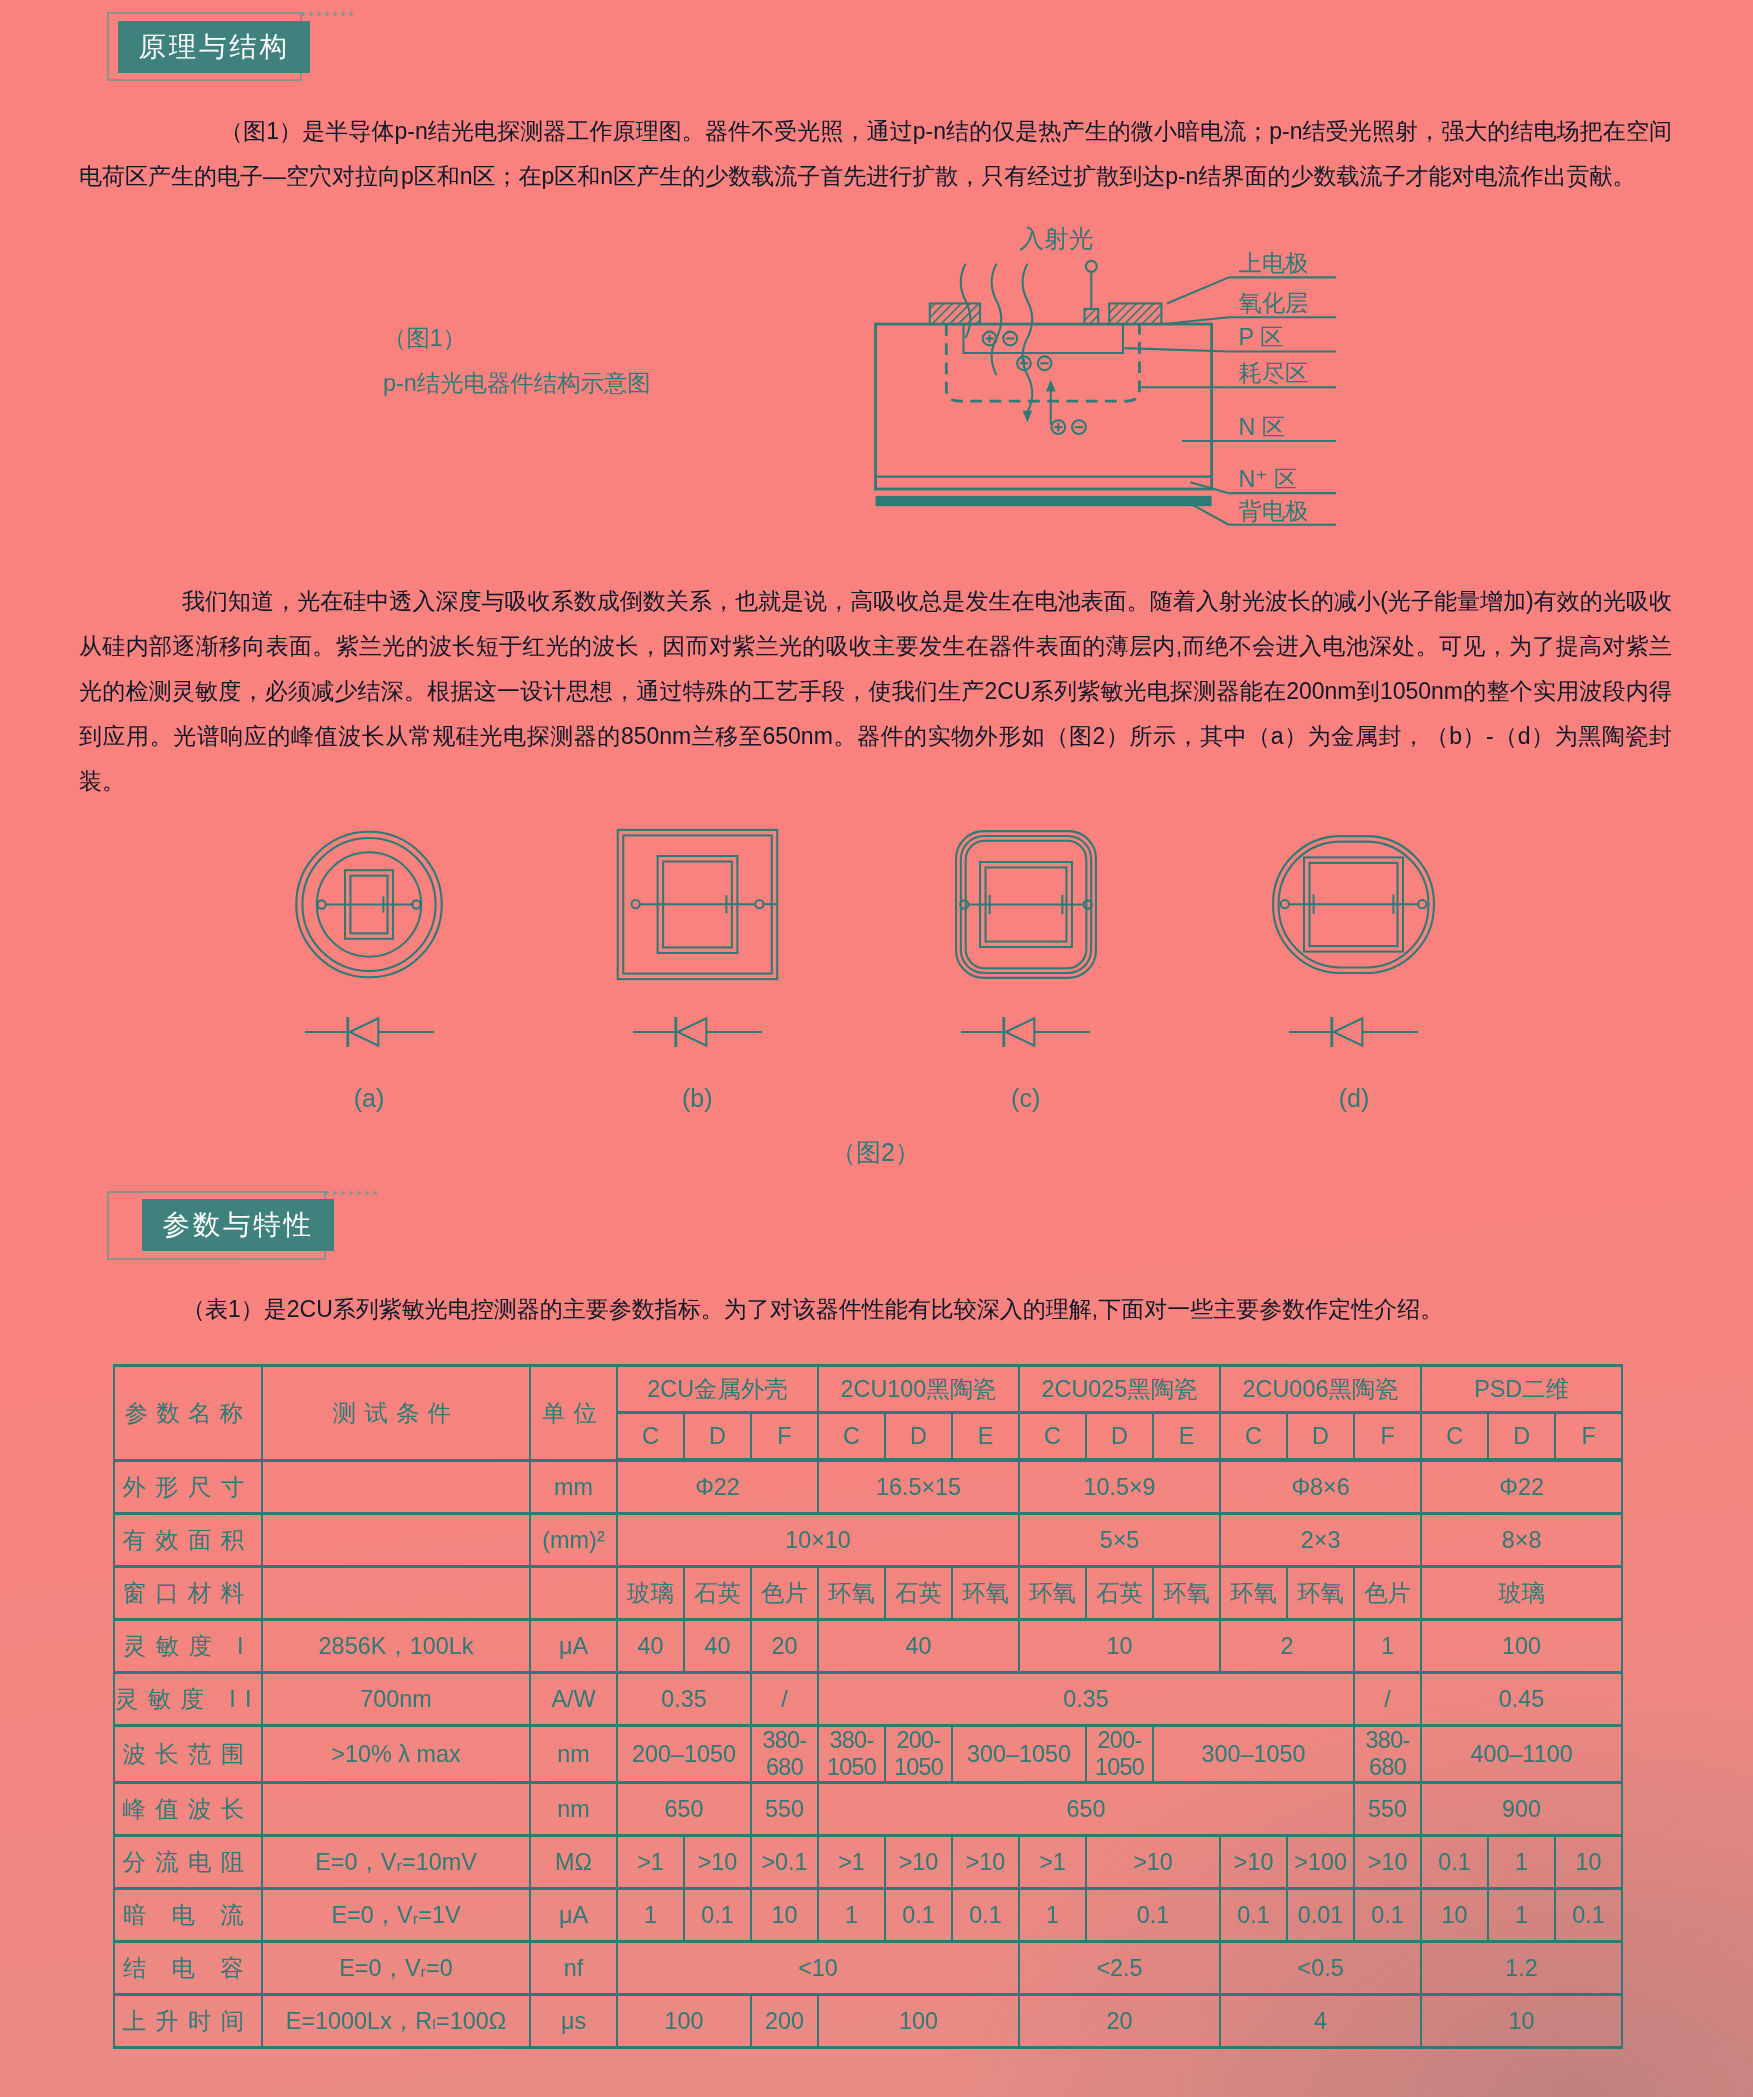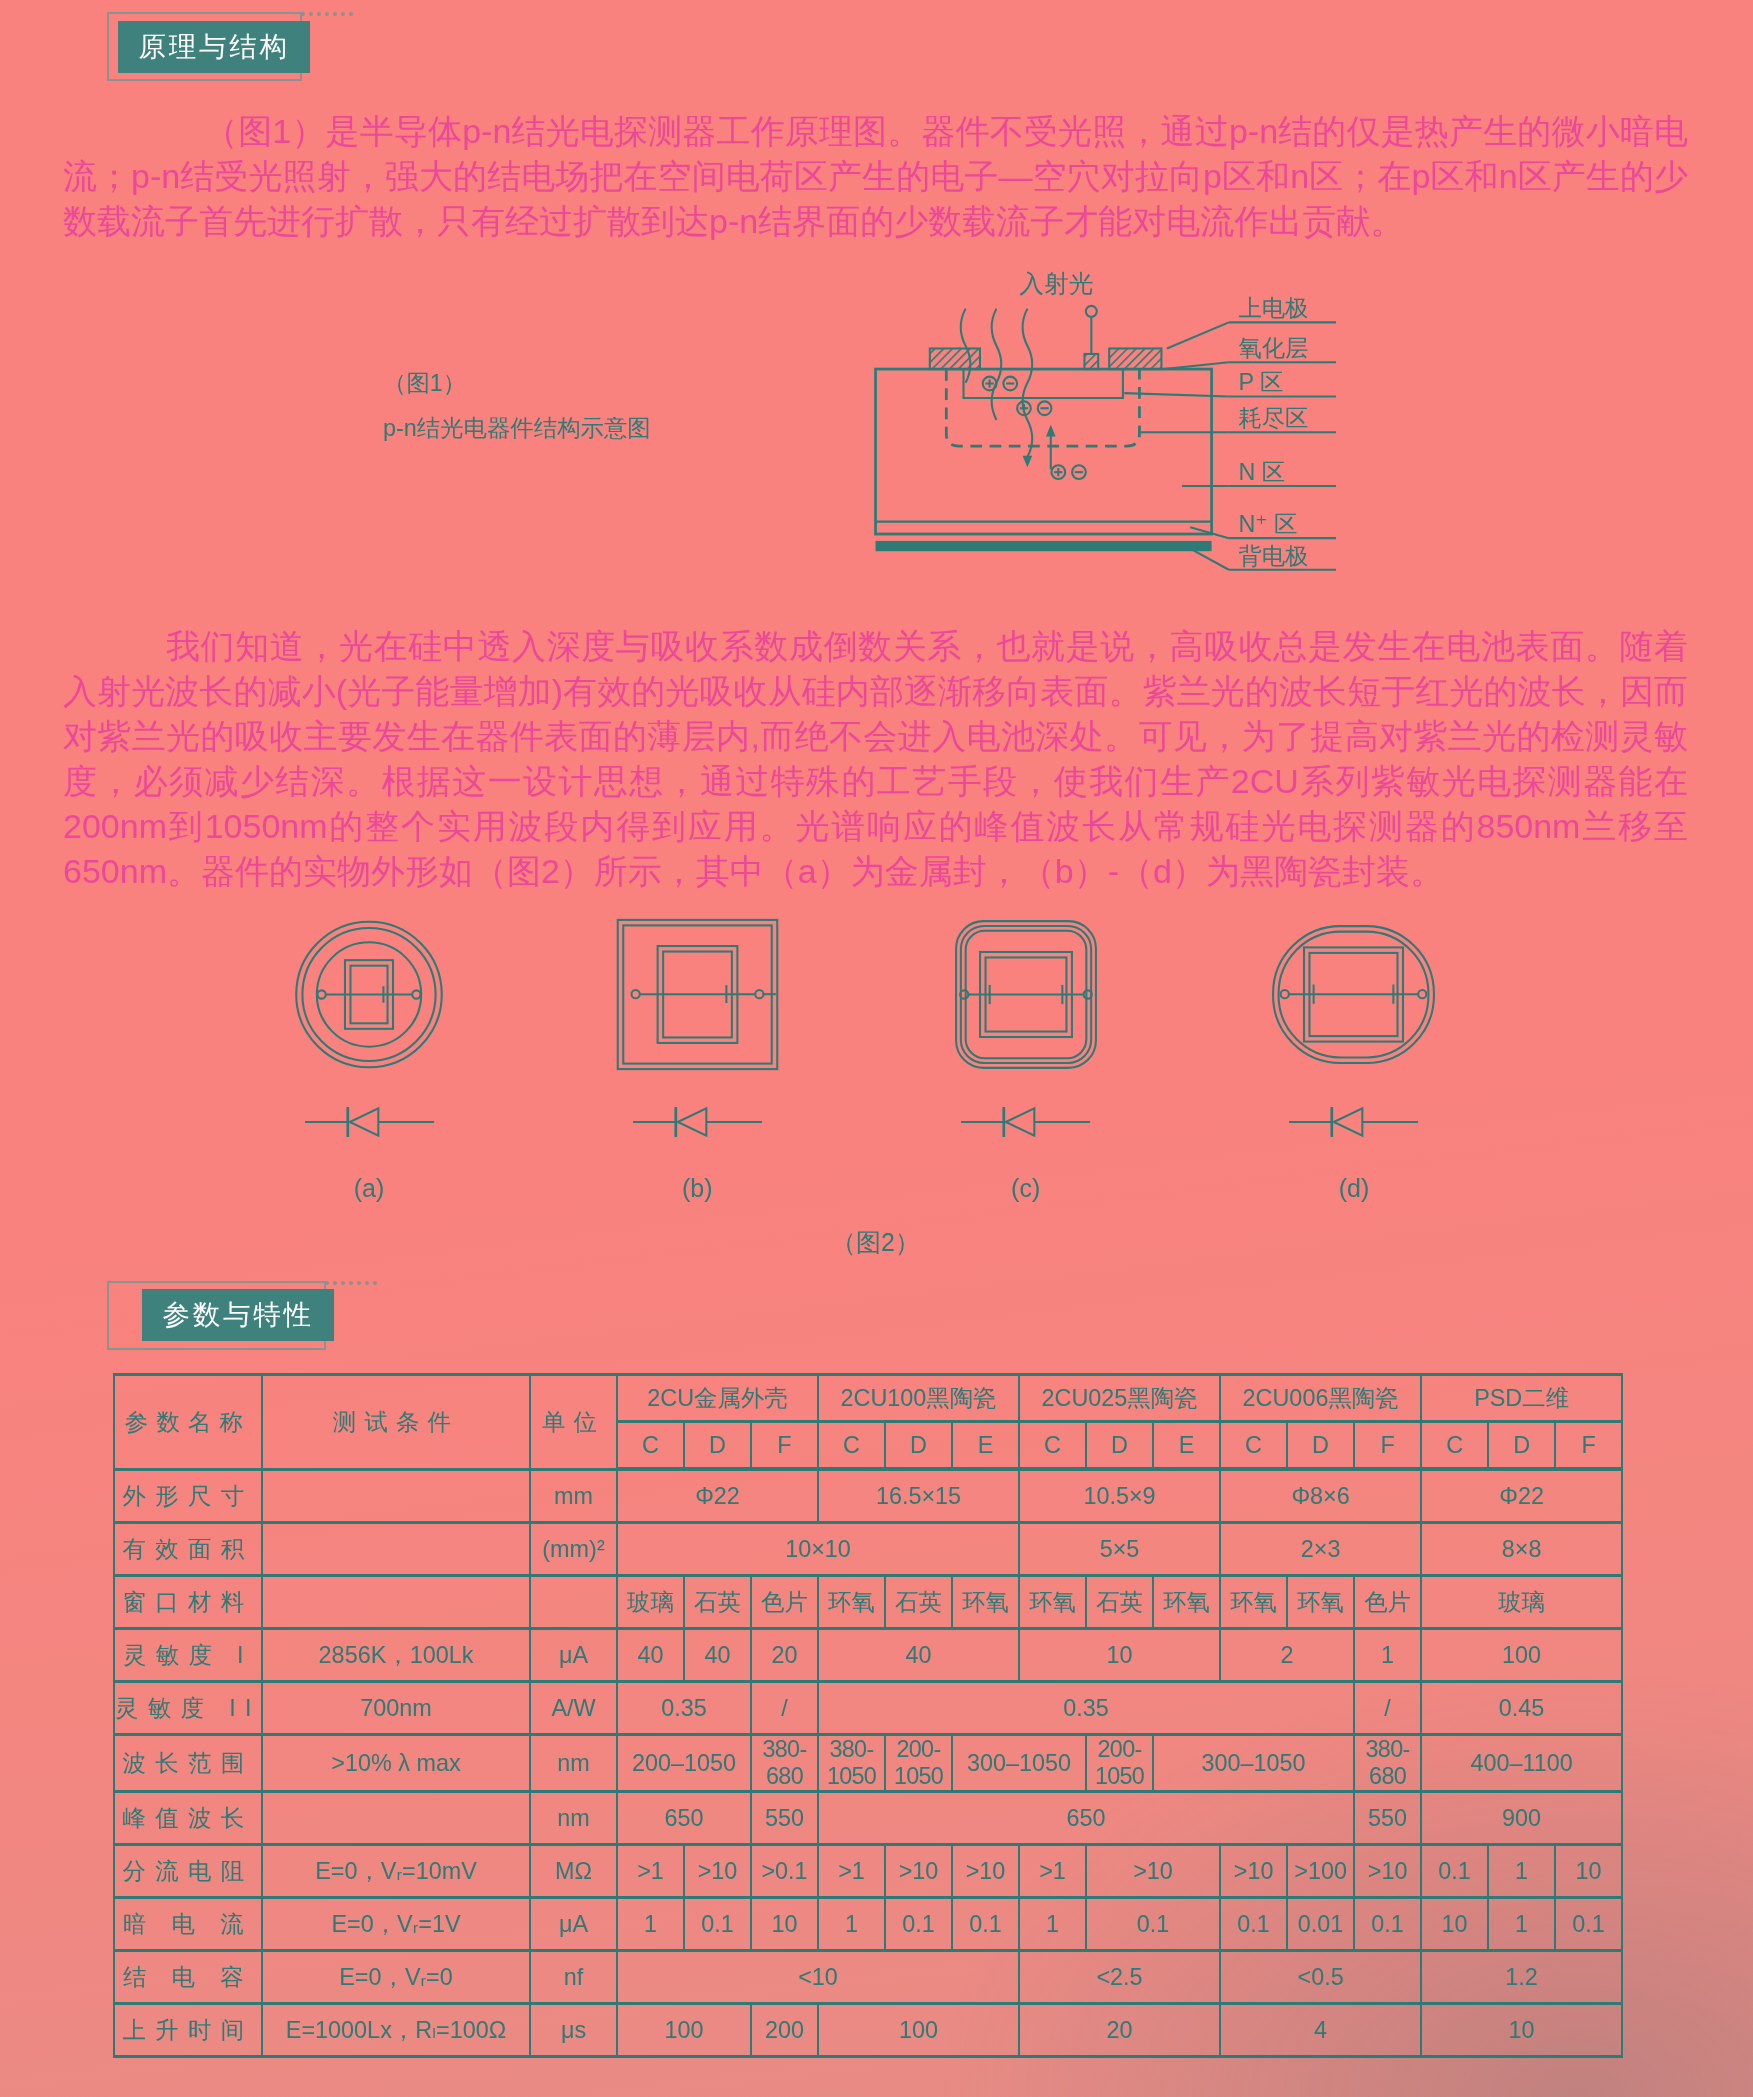--- a/index.html
+++ b/index.html
@@ -13,21 +13,21 @@
   .page{position:relative;width:1754px;height:1520px;box-sizing:border-box;padding:20.6px 66px 0 63px;}
   
   .sec{position:relative;display:inline-block;margin-left:55px;}
   .sec-box{position:relative;display:inline-block;background:#3f827d;color:#ffffff;
     font-size:27.5px;padding:8.2px 20.6px;letter-spacing:2.7px;z-index:1;}
   .sec-shadow{position:absolute;left:-11px;top:-8.2px;width:calc(100% + 2.7px);height:calc(100% + 16.5px);
     border:2.7px solid #8d918f;box-sizing:border-box;}
   .sec-dots{position:absolute;top:-8.2px;left:calc(100% - 9.6px);width:52px;height:0;
     border-top:4.1px dotted #8d918f;}
   
-  .para{color:#ec4899;font-size:34px;line-height:45px;text-align:justify;margin:0;}
+  .para{color:#0f172a;font-size:23px;line-height:45px;text-align:justify;margin:16px;}
   .p1{text-indent:141px;margin-top:36px;}
   .p2{text-indent:103px;margin-top:29px;}
   .p3{text-indent:103px;margin-top:36px;}
   
   .fig1{position:relative;height:329px;margin-top:22px;}
   .fig1-cap{position:absolute;left:320px;top:95px;width:399px;
     font-size:23.4px;color:#2e7a76;line-height:45px;}
   .fig1-svg{position:absolute;left:796px;top:0;width:811px;height:323px;}
   svg{display:block;}
   .ln{stroke:#2e7a76;stroke-width:3;fill:none;}
@@ -293,20 +293,21 @@
   </div>
 
   
   <div class="sec sec2">
     <span class="sec-shadow"></span>
     <span class="sec-dots"></span>
     <span class="sec-box">参数与特性</span>
   </div>
 
   
+  <p class="para p3">（表1）是2CU系列紫敏光电控测器的主要参数指标。为了对该器件性能有比较深入的理解,下面对一些主要参数作定性介绍。</p>
 
   
   <table class="ptable">
       <colgroup>
         <col style="width: 148px;">
         <col style="width: 268px;">
         <col style="width: 87px;">
         <col style="width: 67px;">
         <col style="width: 67px;">
         <col style="width: 67px;">

